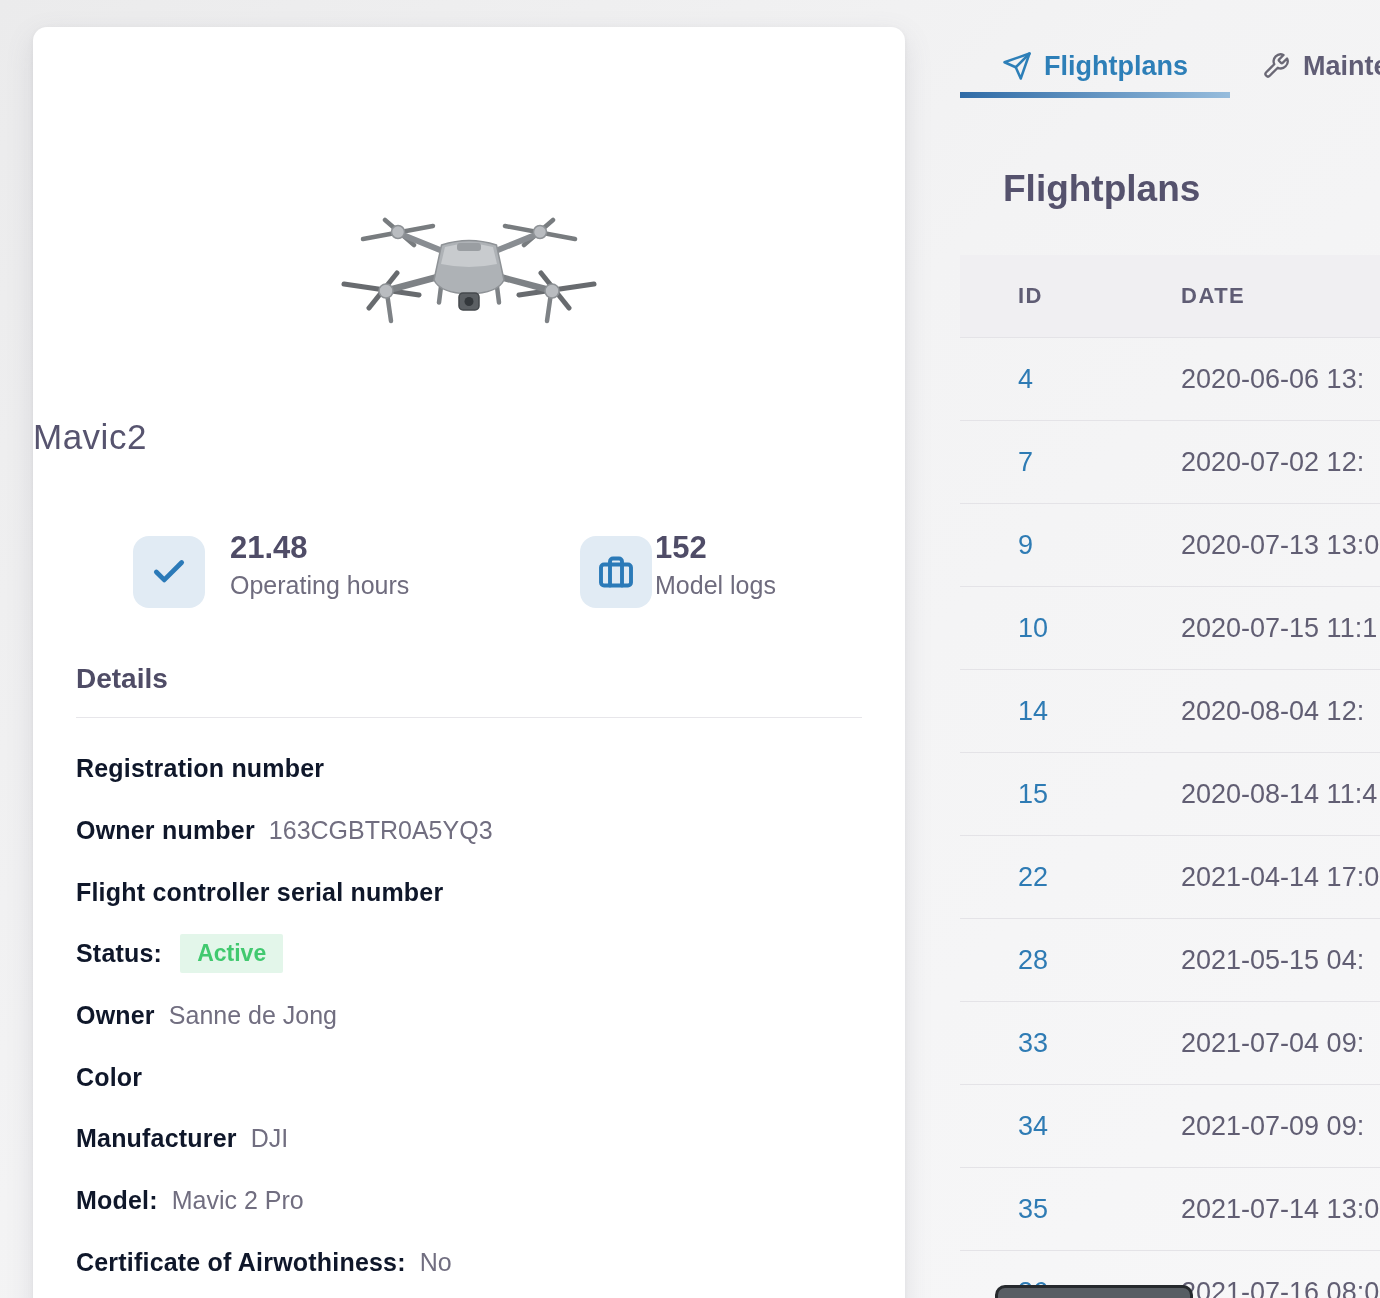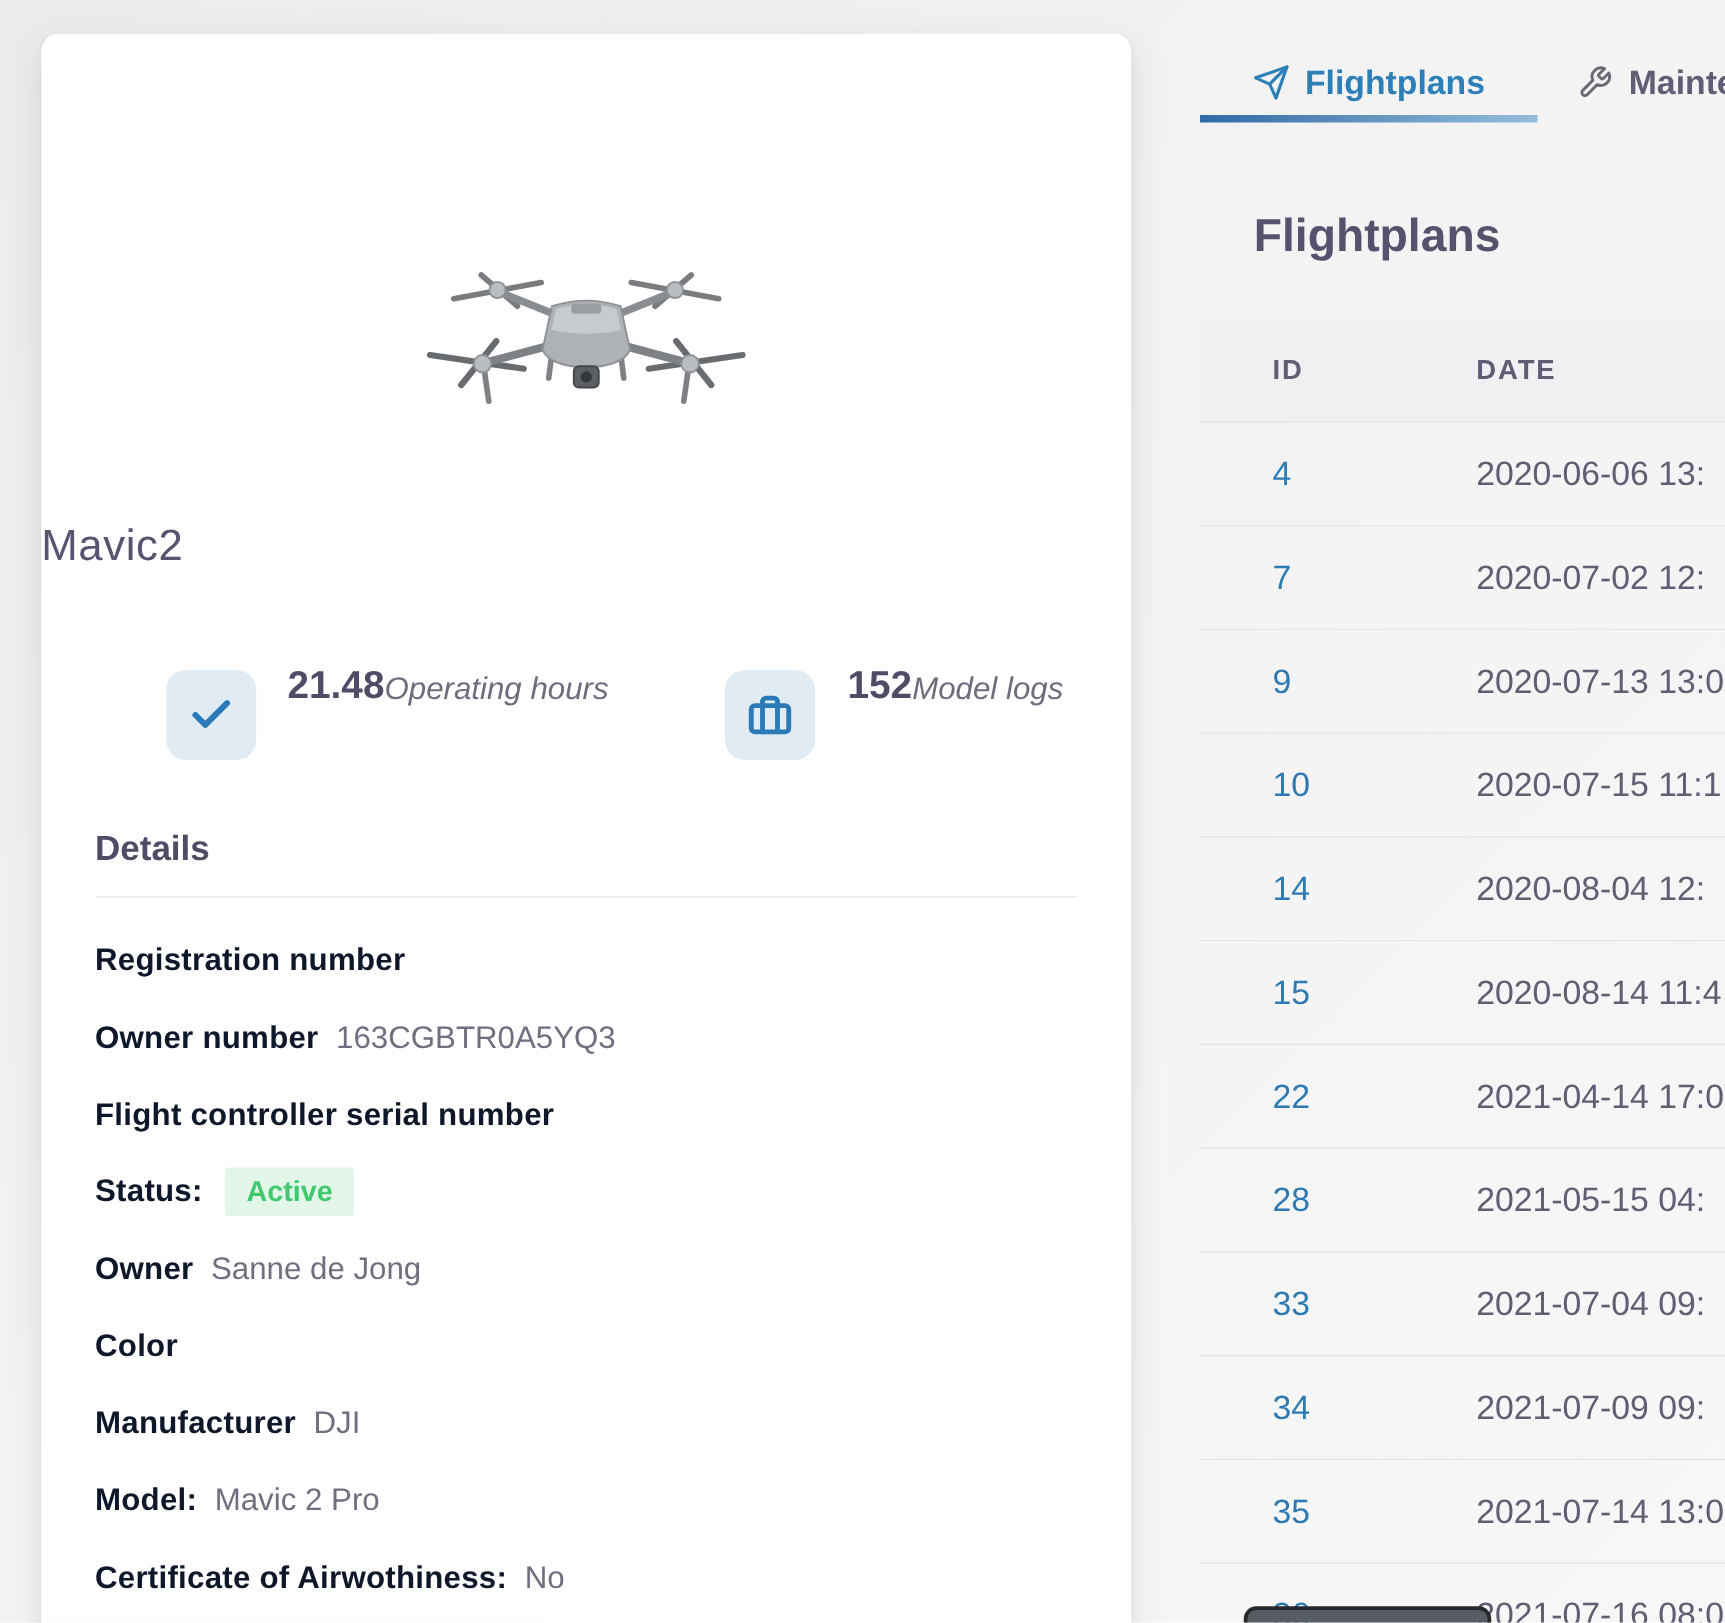--- a/index.html
+++ b/index.html
@@ -19,25 +19,25 @@
   .drone-title{
     position:absolute;left:0;top:390px;width:872px;
     font-size:35px;font-weight:500;color:#57546f;letter-spacing:.5px;
   }
   .stat-icon{
     position:absolute;width:72px;height:72px;border-radius:16px;
     background:#e1ebf4;display:flex;align-items:center;justify-content:center;
   }
   .stat-icon.s1{left:100px;top:509px;}
   .stat-icon.s2{left:547px;top:509px;}
-  .stat-text{position:absolute;top:504px;display:flex;flex-direction:row;}
+  .stat-text{position:absolute;top:504px;display:flex;flex-direction:column;}
   .stat-text.s1{left:197px;}
-  .stat-text.s2{left:645px;}
+  .stat-text.s2{left:622px;}
   .stat-value{font-size:31px;font-weight:700;color:#4f4c67;line-height:1.1;}
-  .stat-label{font-size:25px;color:#6f6c7e;margin-top:6px;font-style:italic;}
+  .stat-label{font-size:25px;color:#6f6c7e;margin-top:6px;}
   .details-heading{
     position:absolute;left:43px;top:636px;font-size:28px;font-weight:700;color:#4f4c66;
   }
   .details-divider{
     position:absolute;left:43px;top:690px;width:786px;height:1px;background:#e7e6ea;
   }
   .details-fields{position:absolute;left:43px;top:711px;width:790px;}
   .detail-row{height:61.7px;display:flex;align-items:center;}
   .detail-label{font-size:25px;font-weight:700;color:#0f172a;letter-spacing:.2px;}
   .detail-value{font-size:25px;color:#716e80;margin-left:14px;text-align:center;}

